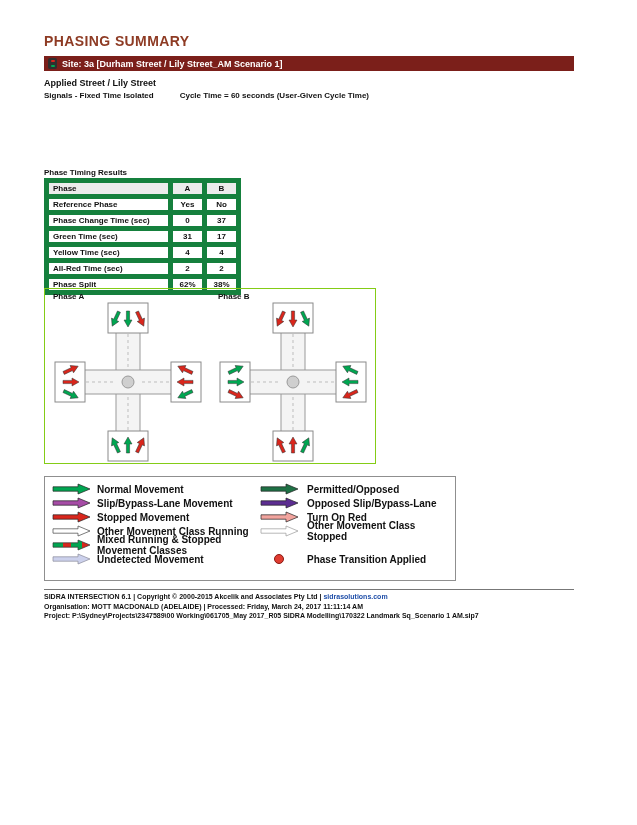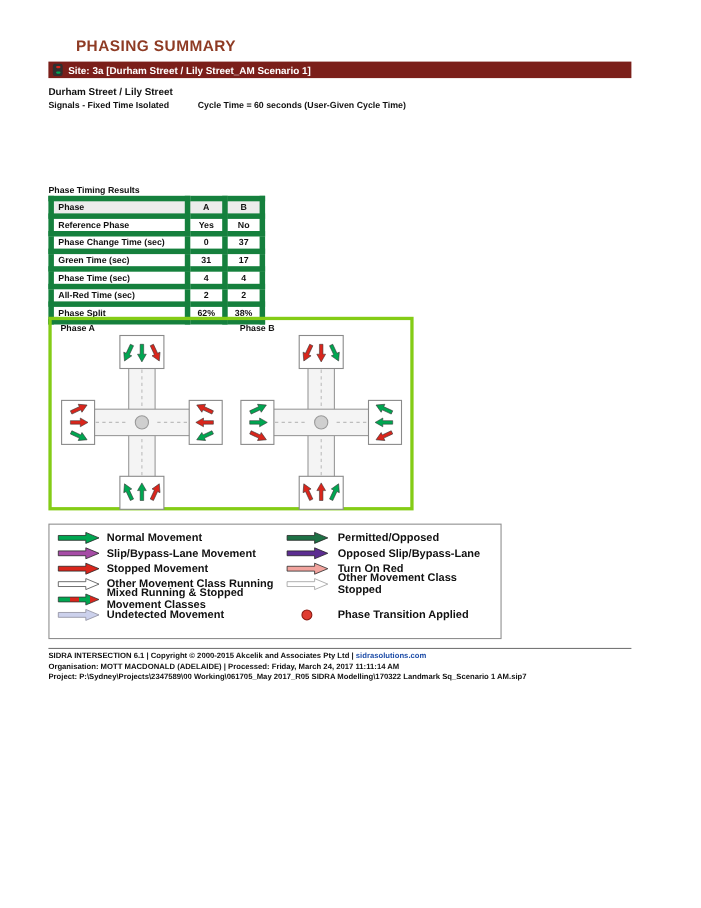--- a/index.html
+++ b/index.html
@@ -4,21 +4,21 @@
 <style>
   * { margin:0; padding:0; box-sizing:border-box; }
   html,body { background:#ffffff; }
   .page {
     position:relative; width:637px; height:825px; background:#fff;
     font-family:"Liberation Sans", sans-serif; font-weight:bold; color:#111;
     overflow:hidden;
   }
   .page-title {
     position:absolute; left:44px; top:33px;
-    font-size:14px; letter-spacing:.4px; color:var(--heading,#8e3b24);margin-left:25px;
+    font-size:14px; letter-spacing:.4px; color:var(--heading,#8e3b24);
   }
   .site-bar {
     position:absolute; left:44px; top:56px; width:530px; height:15px;
     background:var(--sitebar,#7b1f1a); color:#fff; font-size:9px;
     display:flex; align-items:center; gap:5px; padding:0 4px;
   }
   .site-icon { width:9px; height:11px; background:#2f2f2f; border-radius:2px;
     display:flex; flex-direction:column; align-items:center; justify-content:space-evenly; flex:0 0 auto; }
   .site-icon i { display:block; width:4px; height:2px; border-radius:1px; }
   .int-name { position:absolute; left:44px; top:78px; font-size:9px; }
@@ -28,21 +28,21 @@
   .table-title { position:absolute; left:44px; top:168px; font-size:8px; }
   table.timing { position:absolute; left:44px; top:178px; border-collapse:collapse; font-size:8px; }
   table.timing th, table.timing td {
     border:5px solid #15803d; padding:1px 4px; height:10px; text-align:center; font-weight:bold;
   }
   table.timing .lbl { width:124px; text-align:left; }
   table.timing th { background:#ececec; }
   table.timing td:not(.lbl), table.timing th:not(.lbl) { width:34px; }
   .diagrams {
     position:absolute; left:44px; top:288px; width:332px; height:176px;
-    border:3px solid #84cc16; display:flex;
+    border:1px solid #84cc16; display:flex;
   }
   .diagram-cell { flex:1; position:relative; padding-top:3px; }
   .diagram-label { font-size:8px; padding-left:8px; }
   .diagram-cell svg { display:block; margin:0 auto; }
   .legend {
     position:absolute; left:44px; top:476px; width:412px; height:105px;
     border:1px solid #8f8f8f; padding:5px 4px;
     display:grid; grid-template-columns:48px 158px 52px 1fr;
     grid-auto-rows:14px; align-items:center; font-size:10px;
   }
@@ -61,21 +61,21 @@
   <div class="page-title">PHASING SUMMARY</div>
 
   <div class="site-bar">
     <span class="site-icon">
       <i style="background: rgb(217, 38, 28);"></i>
       <i style="background: rgb(0, 166, 81);"></i>
     </span>
     <span>Site: 3a [Durham Street / Lily Street_AM Scenario 1]</span>
   </div>
 
-  <div class="int-name">Durham Street / Lily Street</div>
+  <div class="int-name">Applied Street / Lily Street</div>
 
   <div class="control-line">
     <span>Signals - Fixed Time Isolated</span><span class="cycle">Cycle Time = 60 seconds (User-Given Cycle Time)</span>
   </div>
 
 
   <div class="table-title">Phase Timing Results</div>
 
   <table class="timing">
     <thead>
@@ -95,21 +95,21 @@
           <td class="lbl">Phase Change Time (sec)</td>
           <td>0</td>
           <td>37</td>
         </tr>
         <tr>
           <td class="lbl">Green Time (sec)</td>
           <td>31</td>
           <td>17</td>
         </tr>
         <tr>
-          <td class="lbl">Phase Time (sec)</td>
+          <td class="lbl">Yellow Time (sec)</td>
           <td>4</td>
           <td>4</td>
         </tr>
         <tr>
           <td class="lbl">All-Red Time (sec)</td>
           <td>2</td>
           <td>2</td>
         </tr>
         <tr>
           <td class="lbl">Phase Split</td>

